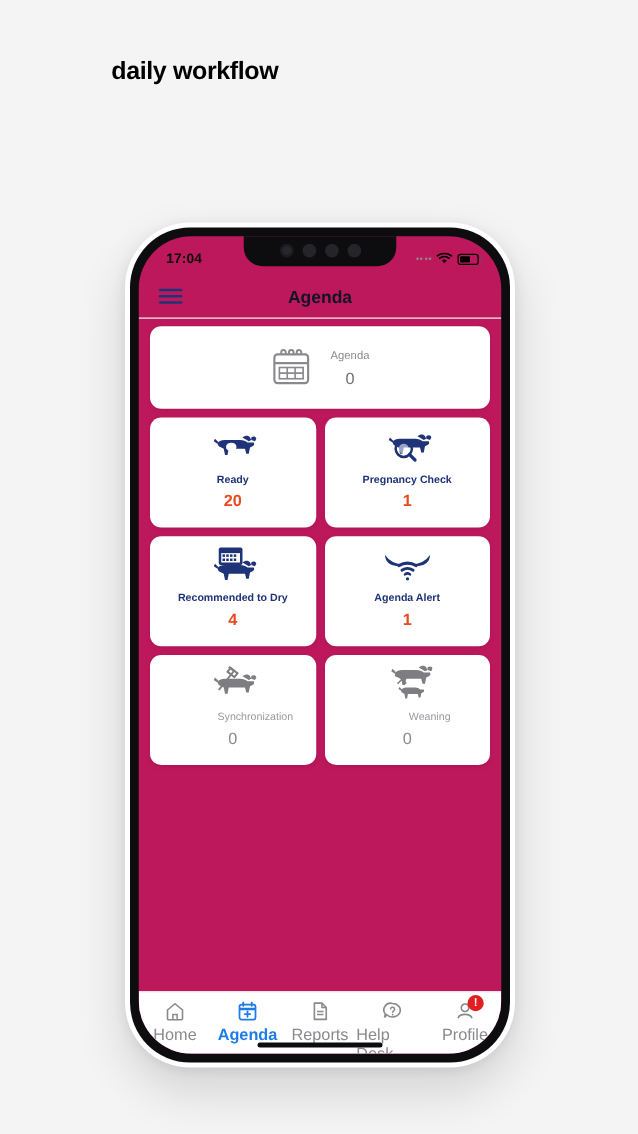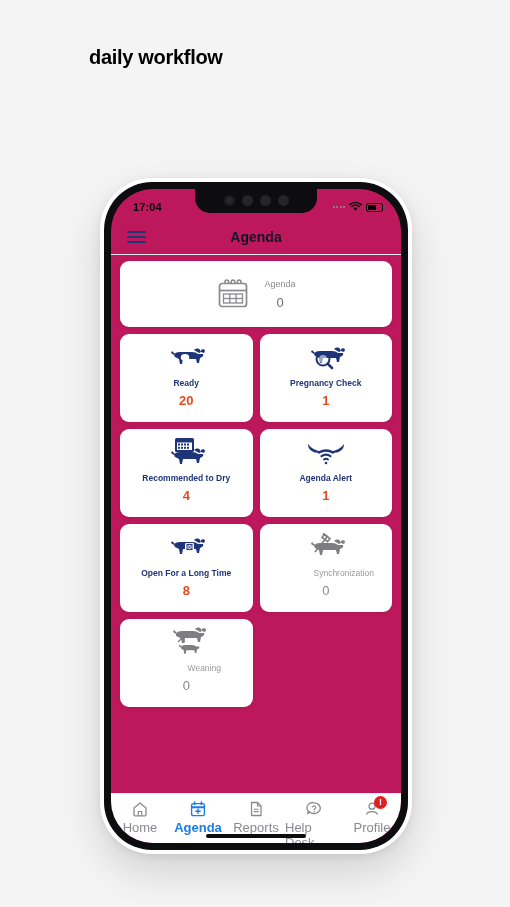--- a/index.html
+++ b/index.html
@@ -430,35 +430,20 @@
               <path d="M14 12.5 q7 -4 14 0" stroke="#1f3478" stroke-width="2.4" fill="none" stroke-linecap="round"></path>
               <path d="M16.5 16.2 q4.5 -3 9 0" stroke="#1f3478" stroke-width="2.2" fill="none" stroke-linecap="round"></path>
               <path d="M19 19.5 q2 -1.6 4 0" stroke="#1f3478" stroke-width="2" fill="none" stroke-linecap="round"></path>
               <circle cx="21" cy="23" r="1.3" fill="#1f3478"></circle>
             </svg>
           </div>
           <div class="tile-label">Agenda Alert</div>
           <div class="tile-value">1</div>
         </div>
 
-        <div class="tile">
-          <div class="tile-icon">
-            <svg width="40" height="30" viewBox="0 0 40 30">
-              <path d="M9 11 L6 8 L5 10 L8 12 Z" fill="#1f3478"></path>
-              <path d="M28 7 c2-2 5-2 6 0 l1 2 -2 1 Z" fill="#1f3478"></path>
-              <path d="M35 7 c1.5-1.5 4-1 4 1 l-1 2 -3-1 Z" fill="#1f3478"></path>
-              <path d="M8 12 q1-3 6-3 h12 q4 0 6 2 l5 0 q1 2 -1 3 l-2 1 -1 5 -2 0 -1-4 -13 0 -1 5 -2 0 -1-5 -4-2 Z" fill="#1f3478"></path>
-              <rect x="19" y="10" width="9" height="8" rx="1.4" fill="#fff"></rect>
-              <rect x="21" y="11.4" width="5" height="5.2" fill="none" stroke="#1f3478" stroke-width="1"></rect>
-              <path d="M21.4 11.8 l4.2 4.4 M25.6 11.8 l-4.2 4.4" stroke="#1f3478" stroke-width="0.9"></path>
-            </svg>
-          </div>
-          <div class="tile-label">Open For a Long Time</div>
-          <div class="tile-value">8</div>
-        </div>
 
         <div class="tile disabled">
           <div class="tile-icon">
             <svg width="40" height="32" viewBox="0 0 40 32">
               <path d="M9 13 L6 10 L5 12 L8 14 Z" fill="#7d7d82"></path>
               <path d="M28 9 c2-2 5-2 6 0 l1 2 -2 1 Z" fill="#7d7d82"></path>
               <path d="M35 9 c1.5-1.5 4-1 4 1 l-1 2 -3-1 Z" fill="#7d7d82"></path>
               <path d="M8 14 q1-3 6-3 h12 q4 0 6 2 l5 0 q1 2 -1 3 l-2 1 -1 5 -2 0 -1-4 -13 0 -1 5 -2 0 -1-5 -4-2 Z" fill="#7d7d82"></path>
               <g stroke="#7d7d82" stroke-width="1.6" fill="none">
                 <line x1="9" y1="20" x2="21" y2="5"></line>

